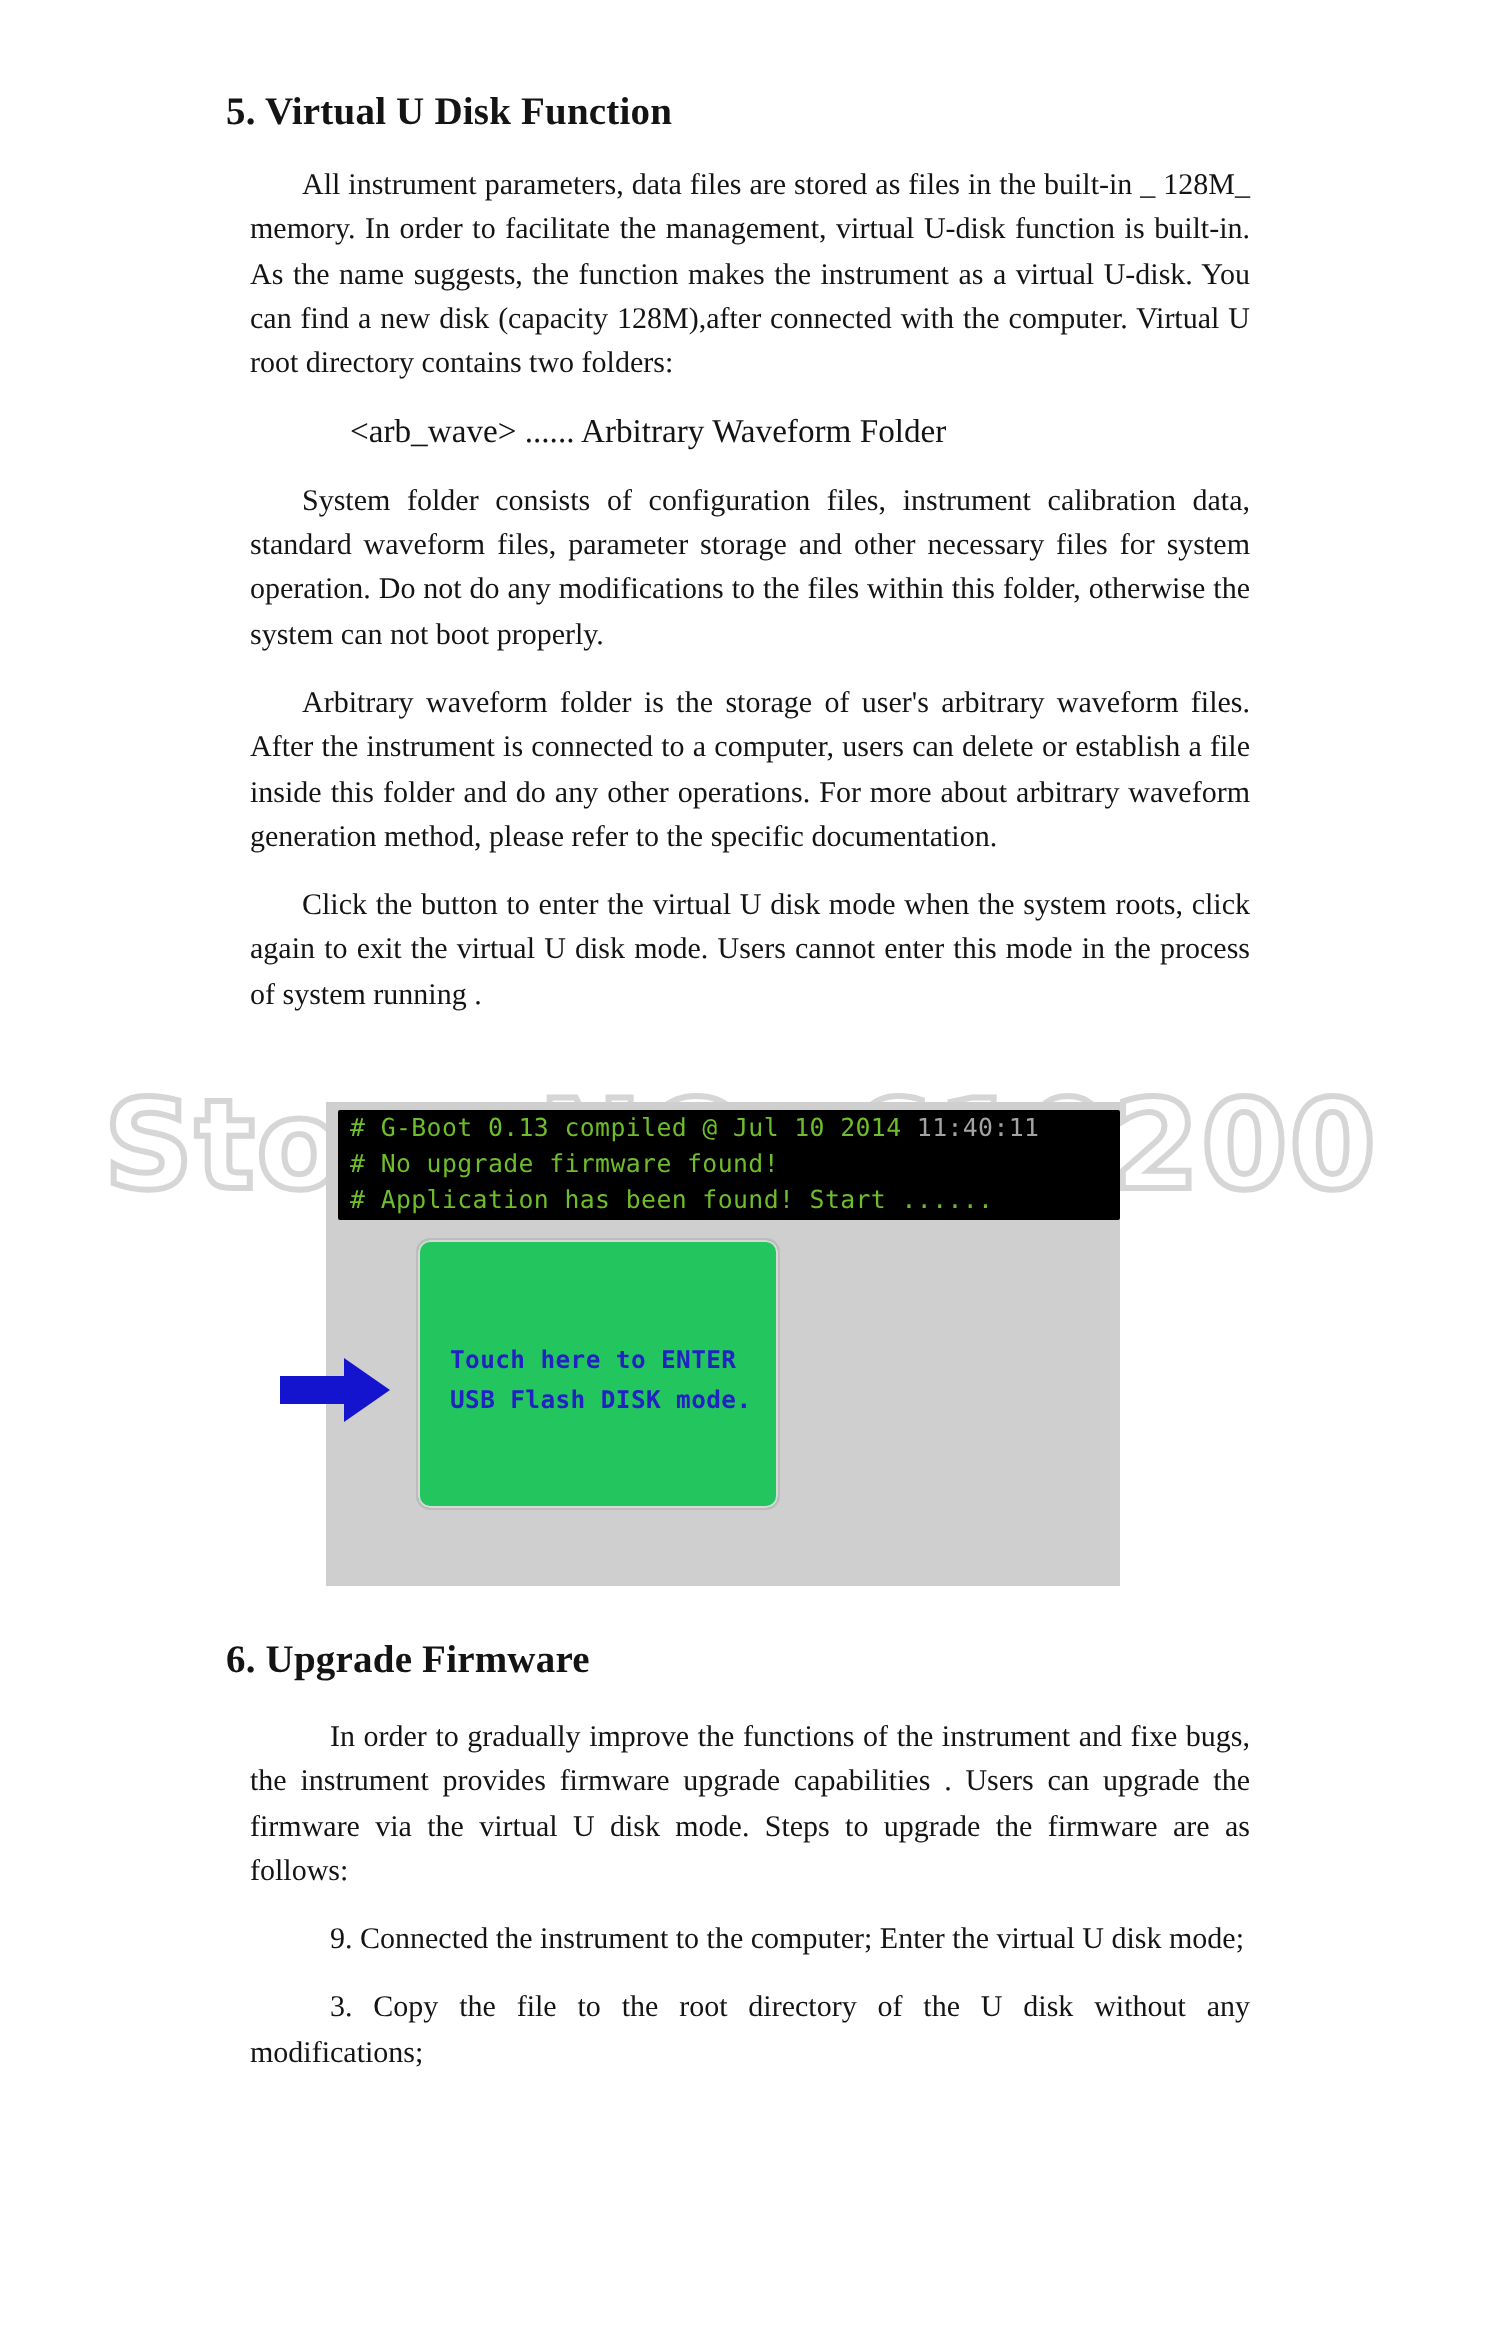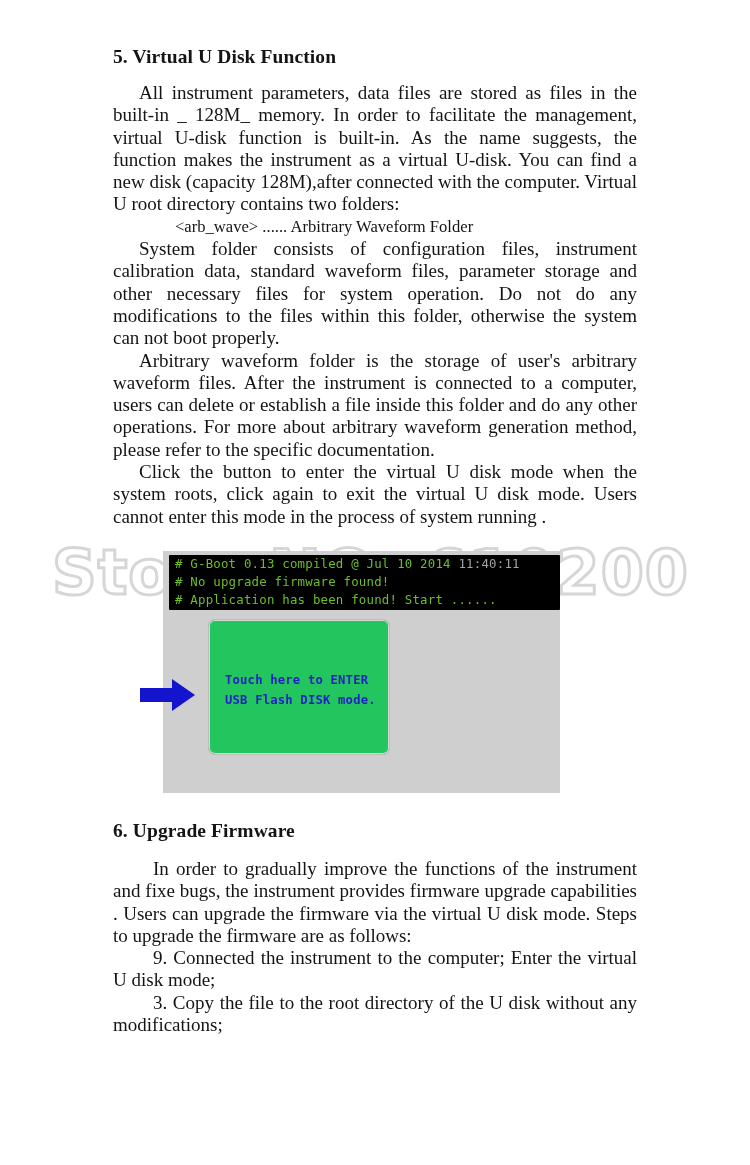--- a/index.html
+++ b/index.html
@@ -32,23 +32,23 @@
     font-weight: bold;
     margin: 0 0 14px 0;
     letter-spacing: 0.1px;
     color: #141414;
   }
   h2.section-heading.second {
     margin-top: 0;
     margin-bottom: 16px;
   }
   p.para {
-    font-size: 19px;
+    font-size: 15px;
     line-height: 22.3px;
-    margin: 0;
+    margin: 12px;
     text-align: justify;
     text-justify: inter-word;
     color: #141414;
   }
   p.para.indent {
     text-indent: 26px;
   }
   p.para.indent-wide {
     text-indent: 40px;
   }

